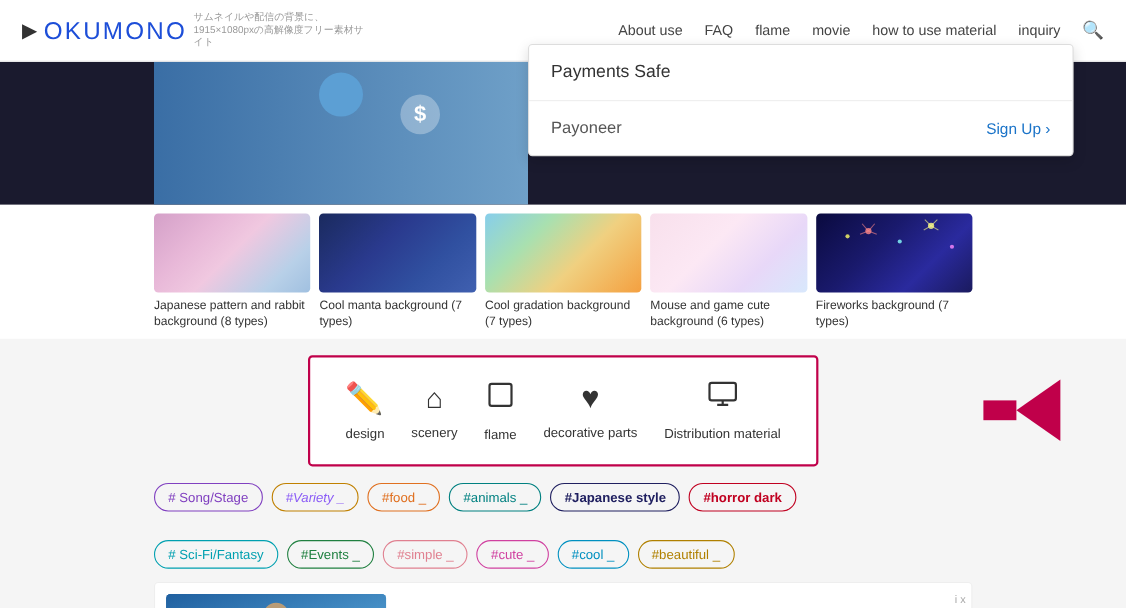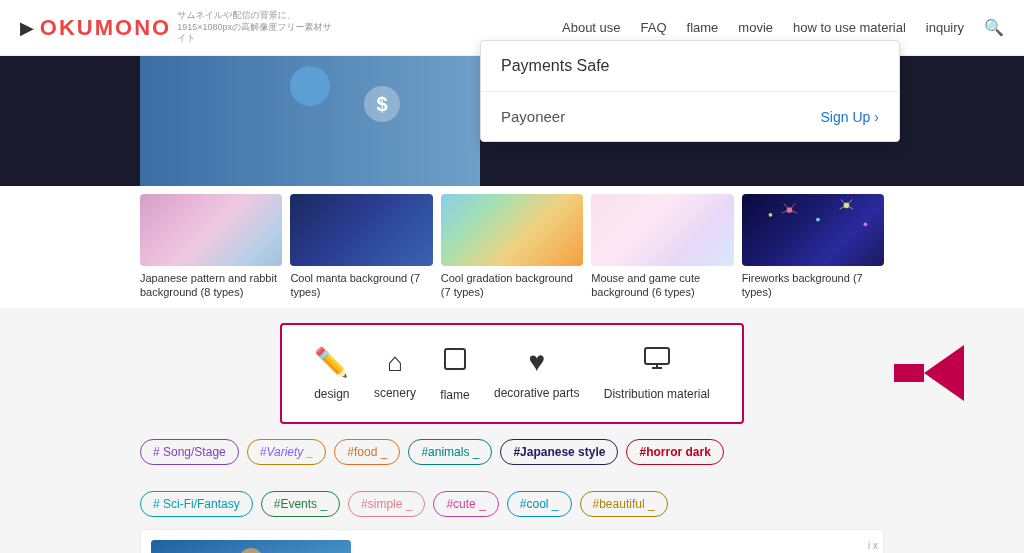--- a/index.html
+++ b/index.html
@@ -15,23 +15,23 @@
       position: relative;
       z-index: 10;
     }
     .logo {
       display: flex;
       align-items: center;
       gap: 6px;
     }
     .logo-text {
       font-size: 22px;
-      font-weight: bold;
+      font-weight: normal;
       letter-spacing: 2px;
-      color: #ef4444;
+      color: #1d4ed8;
     }
     .logo-play {
       color: #333;
       font-size: 18px;
     }
     .logo-subtitle {
       font-size: 9px;
       color: #999;
       line-height: 1.3;
       max-width: 160px;
@@ -52,21 +52,21 @@
     .search-icon {
       font-size: 16px;
       cursor: pointer;
     }
 
     
     .dropdown-overlay {
       position: absolute;
       top: 40px;
       left: 480px;
-      width: 420px;
+      width: 496px;
       background: #fff;
       border: 1px solid #ddd;
       border-radius: 4px;
       box-shadow: 0 4px 12px rgba(0,0,0,0.15);
       z-index: 100;
       overflow: hidden;
     }
     .dropdown-item-top {
       padding: 16px 20px;
       font-size: 16px;

